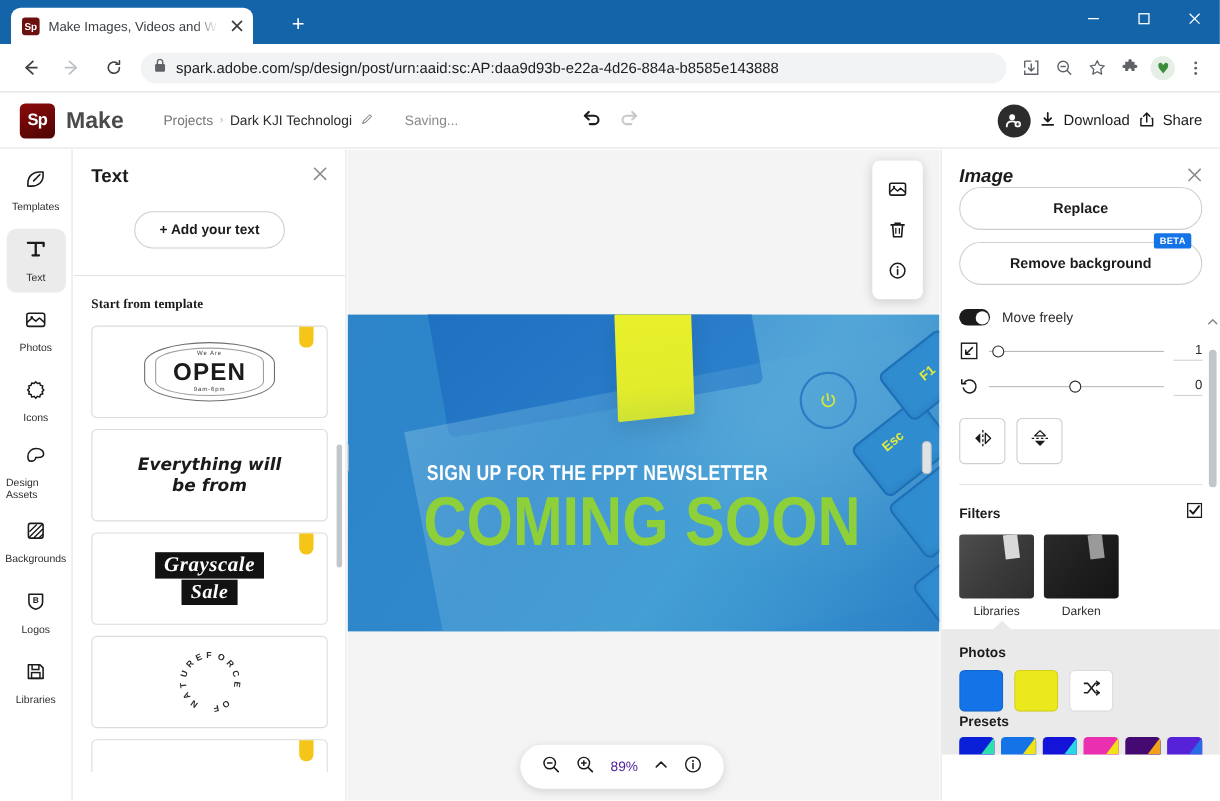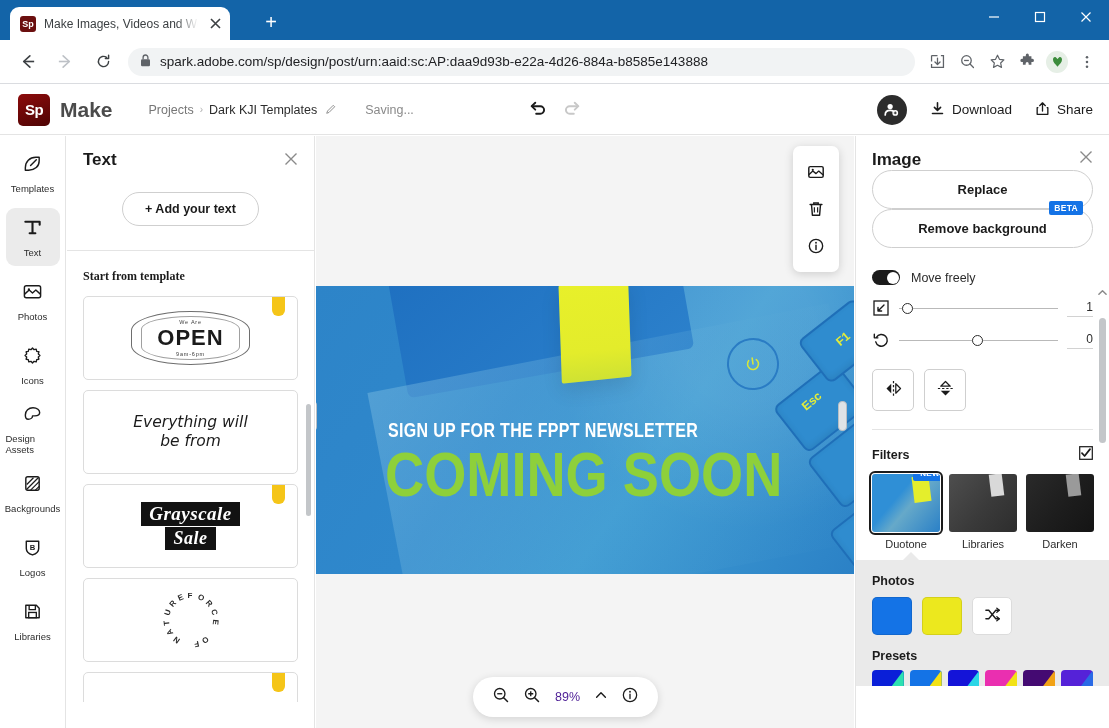--- a/index.html
+++ b/index.html
@@ -80,21 +80,21 @@
     display: flex; align-items: center; justify-content: center; letter-spacing: -0.5px;
   }
   .app-title { font-size: 21px; font-weight: bold; color: #4b4b4b; margin-left: 10px; }
   .breadcrumb { display: flex; align-items: center; gap: 6px; margin-left: 36px; font-size: 12.5px; }
   .bc-projects { color: #767676; }
   .bc-sep { color: #b0b0b0; font-size: 10px; }
   .bc-current { color: #2c2c2c; }
   .bc-pencil { color: #8a8a8a; font-size: 11px; margin-left: 2px; }
   .saving { font-size: 12.5px; color: #8a8a8a; margin-left: 22px; }
   .undo-redo { position: absolute; left: 528px; display: flex; gap: 14px; align-items: center; }
-  .hdr-right { position: absolute; right: 16px; display: flex; align-items: center; gap: 23px; text-align: right; }
+  .hdr-right { position: absolute; right: 16px; display: flex; align-items: center; gap: 8px; text-align: right; }
   .avatar-add {
     width: 30px; height: 30px; border-radius: 50%; background: #2c2c2c;
     display: flex; align-items: center; justify-content: center;
   }
   .hdr-btn { display: flex; align-items: center; gap: 7px; font-size: 13.5px; color: #1b1b1b; }
 
   
   .rail {
     position: absolute; top: 136px; left: 0; width: 66px; height: 592px;
     background: #ffffff; border-right: 1px solid #e4e4e4;
@@ -132,21 +132,21 @@
     position: absolute; top: -1px; right: 12px; width: 13px; height: 20px;
     background: #f5c518; border-radius: 0 0 6px 6px;
   }
   .tpl-open {
     font-family: "Liberation Sans", sans-serif; font-weight: bold;
     font-size: 22px; letter-spacing: 1px; color: #1b1b1b; position: relative;
   }
   .tpl-open-sub { font-size: 5.5px; letter-spacing: 0.8px; text-align: center; color: #3a3a3a; font-weight: normal; }
   .tpl-orn { position: absolute; inset: -8px -26px; border: 1.4px solid #555; border-radius: 50% / 36%; opacity: .85; }
   .tpl-orn2 { position: absolute; inset: -3px -16px; border: 1px solid #777; border-radius: 50% / 30%; opacity: .7; }
-  .tpl-hand { font-family: "DejaVu Sans", sans-serif; font-size: 15.5px; font-style: italic; font-weight: normal; color: #1b1b1b; text-align: center; line-height: 1.2; }
+  .tpl-hand { font-family: "DejaVu Sans", sans-serif; font-size: 15.5px; font-style: italic; font-weight: bold; color: #1b1b1b; text-align: center; line-height: 1.2; }
   .tpl-seasonal { text-align: center; }
   .tpl-seasonal span {
     display: inline-block; background: #121212; color: #ffffff;
     font-family: "Liberation Serif", serif; font-style: italic; font-weight: bold;
     padding: 1px 8px; font-size: 19px; letter-spacing: 0.5px;
   }
   .tpl-seasonal .l2 { font-size: 18px; margin-top: 1px; }
   .tpl-circle { position: relative; width: 66px; height: 60px; }
   .tpl-circle span {
     position: absolute; left: 50%; top: 50%; font-size: 8px; font-weight: bold;
@@ -225,21 +225,21 @@
     background: #ffffff; border-radius: 20px; box-shadow: 0 2px 9px rgba(0,0,0,0.14);
     display: flex; align-items: center; justify-content: space-around; padding: 0 12px;
   }
   .zoom-pct { font-size: 12.5px; color: #4c1d95; }
 
   
   .img-panel {
     position: absolute; top: 136px; left: 855px; width: 254px; height: 592px;
     background: #ffffff; border-left: 1px solid #e4e4e4; overflow: hidden;
   }
-  .ip-head { display: flex; align-items: flex-start; justify-content: space-between; padding: 14px 16px 0; }
+  .ip-head { display: flex; align-items: flex-end; justify-content: space-between; padding: 14px 16px 0; font-style: italic; }
   .ip-title { font-size: 17px; font-weight: bold; color: #1b1b1b; }
   .ip-close { color: #8a8a8a; font-size: 16px; line-height: 1; }
   .ip-body { padding: 0 16px; position: relative; }
   .pill-btn {
     display: block; width: 100%; margin: 0 auto; border: 1px solid #cfcfcf; border-radius: 22px;
     background: #ffffff; padding: 11px 0; font-size: 13px; font-weight: bold; color: #1b1b1b; text-align: center;
   }
   .beta-badge {
     position: absolute; right: 10px; top: -8px; background: #1473e6; color: #ffffff;
     font-size: 8.5px; font-weight: bold; padding: 2px 5px; border-radius: 2px; letter-spacing: .3px;
@@ -308,21 +308,21 @@
     content: ""; position: absolute; left: 46px; top: -8px; border-left: 9px solid transparent;
     border-right: 9px solid transparent; border-bottom: 9px solid #eaeaea;
   }
   .dt-label { font-size: 12.5px; font-weight: bold; color: #1b1b1b; margin-bottom: 9px; }
   .swatch-row { display: flex; gap: 10px; }
   .swatch { width: 40px; height: 38px; border-radius: 5px; border: 1px solid rgba(0,0,0,0.10); }
   .swap-btn {
     width: 40px; height: 38px; border-radius: 5px; background: #ffffff; border: 1px solid #dcdcdc;
     display: flex; align-items: center; justify-content: center;
   }
-  .presets-label { font-size: 12.5px; font-weight: bold; color: #1b1b1b; margin: 14px 0 7px; }
+  .presets-label { font-size: 12.5px; font-weight: bold; color: #1b1b1b; margin: 2px 0 7px; }
   .presets-row { display: flex; gap: 6px; }
   .preset {
     width: 33px; height: 16px; border-radius: 4px 4px 0 0; position: relative; overflow: hidden;
   }
   .preset i { position: absolute; right: 0; bottom: 0; width: 12px; height: 16px; display: block;
               clip-path: polygon(100% 0, 100% 100%, 0 100%); }
   .ip-sb-thumb { position: absolute; right: 3px; top: 182px; width: 7px; height: 125px; background: #c3c6c9; border-radius: 4px; }
   .ip-sb-arrow { position: absolute; right: 2px; color: #8a8a8a; font-size: 9px; }
 </style>
 </head>
@@ -429,21 +429,21 @@
       </div>
     </div>
   </div>
 
   <div class="app-header">
     <div class="sp-logo">Sp</div>
     <div class="app-title">Make</div>
     <div class="breadcrumb">
       <span class="bc-projects">Projects</span>
       <span class="bc-sep">›</span>
-      <span class="bc-current">Dark KJI Templates</span>
+      <span class="bc-current">Dark KJI Technologi</span>
       <span class="bc-pencil">
         <svg width="12" height="12" viewBox="0 0 14 14">
             <path d="M2 12 L3 9.3 L9.6 2.7 L11.3 4.4 L4.7 11 Z" stroke="#8a8a8a" stroke-width="1.1" fill="none" stroke-linejoin="round"></path>
           </svg>
       </span>
       <span class="saving">Saving...</span>
     </div>
     <div class="undo-redo">
       <span>
         <svg width="20" height="20" viewBox="0 0 22 22">
@@ -718,21 +718,21 @@
         <svg width="14" height="14" viewBox="0 0 14 14">
             <path d="M1.5 1.5 L12.5 12.5 M12.5 1.5 L1.5 12.5" stroke="#8a8a8a" stroke-width="1.4"></path>
           </svg>
       </span>
     </div>
 
     <div class="ip-body">
       <div style="margin-top:0;">
         <button class="pill-btn">Replace</button>
       </div>
-      <div style="position:relative;">
+      <div style="margin-top:11px; position:relative;">
         <span class="beta-badge">BETA</span>
         <button class="pill-btn">Remove background</button>
       </div>
 
       <div class="toggle-row">
         <span class="toggle"></span>
         <span class="toggle-label">Move freely</span>
       </div>
 
       <div class="slider-row">
@@ -788,26 +788,20 @@
         <span class="filters-title">Filters</span>
         <span>
           <svg width="14" height="14" viewBox="0 0 16 16">
               <rect x="0.8" y="0.8" width="14.4" height="14.4" stroke="#1b1b1b" stroke-width="1.4" fill="#ffffff"></rect>
               <path d="M3.4 8.2 L6.4 11.4 L12.6 3.6" stroke="#1b1b1b" stroke-width="2" fill="none" stroke-linecap="round" stroke-linejoin="round"></path>
             </svg>
         </span>
       </div>
 
       <div class="filters-row">
-        <div class="filter-item selected">
-          <div class="filter-thumb thumb-duotone">
-            <span class="new-badge">NEW</span>
-          </div>
-          <div class="filter-name">Duotone</div>
-        </div>
         <div class="filter-item">
           <div class="filter-thumb thumb-gray"></div>
           <div class="filter-name">Libraries</div>
         </div>
         <div class="filter-item">
           <div class="filter-thumb thumb-dark"></div>
           <div class="filter-name">Darken</div>
         </div>
       </div>
 

